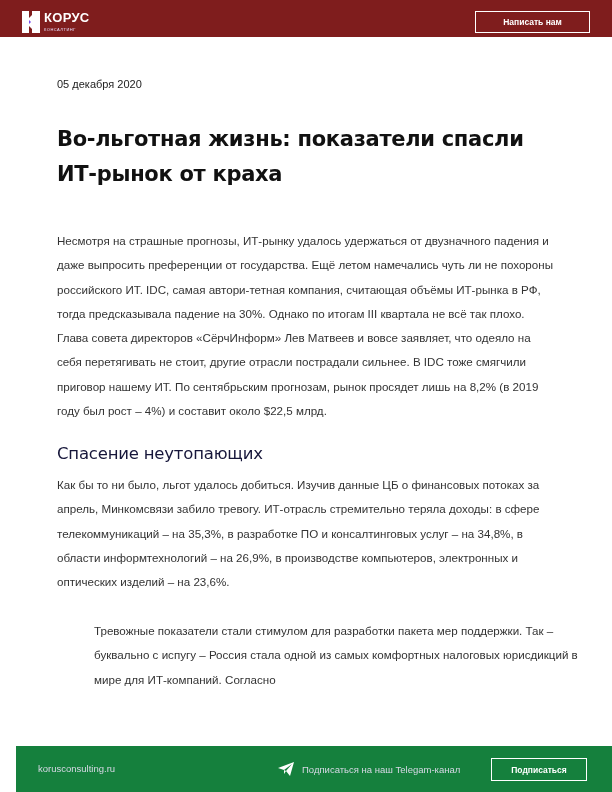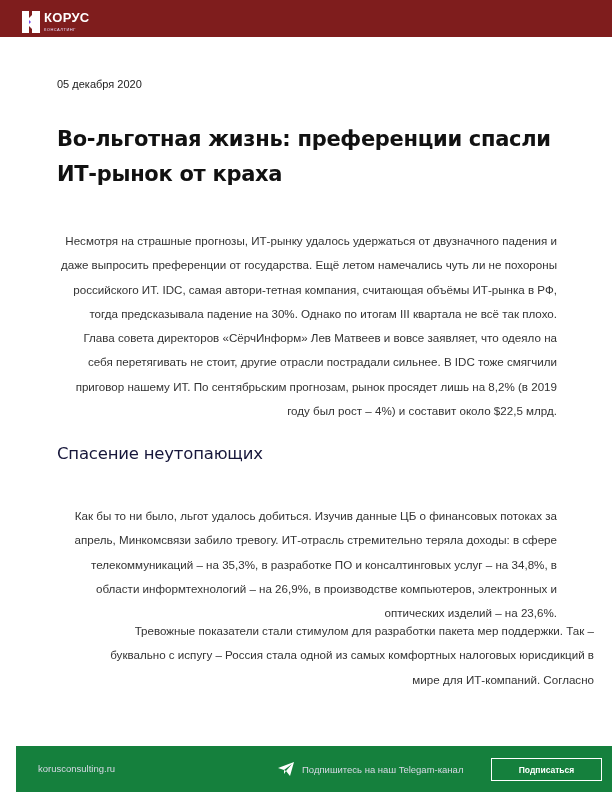--- a/index.html
+++ b/index.html
@@ -27,42 +27,42 @@
   .date { position: absolute; left: 57px; top: 78px; font-size: 11px; color: #222; }
 
   .title {
     position: absolute; left: 57px; top: 122px; width: 500px;
     font-size: 21px; font-weight: bold; line-height: 35px; color: #111;
     font-family: "DejaVu Sans", sans-serif; letter-spacing: -0.3px;
   }
 
   .para {
     position: absolute; left: 57px; width: 500px;
-    font-size: 11.6px; line-height: 24.3px; color: #333; text-align: right;
+    font-size: 11.6px; line-height: 24.3px; color: #333;
   }
   .p1 { top: 229px; }
-  .p2 { top: 504px; }
+  .p2 { top: 473px; }
   .p3 { top: 619px; margin-left: 37px; }
 
   .subhead {
     position: absolute; left: 57px; top: 444px;
     font-size: 16.5px; font-weight: normal; color: #16163a;
     font-family: "DejaVu Sans", sans-serif; letter-spacing: -0.2px;
   }
 
   .footer {
     position: absolute; left: 16px; top: 746px; width: 612px; height: 46px;
     background: #15803d;
   }
   .footer-site { position: absolute; left: 22px; top: 17px; color: #d8d8e6; font-size: 9.5px; }
   .tg { position: absolute; left: 262px; top: 16px; display: flex; align-items: center; }
   .tg-icon { width: 16px; height: 14px; }
   .tg-text { margin-left: 8px; color: #d8d8e6; font-size: 9.5px; }
   .footer-btn {
-    position: absolute; left: 475px; top: 12px; width: 111px; height: 23px;
+    position: absolute; left: 475px; top: 12px; width: 96px; height: 23px;
     border: 1px solid #ffffff; color: #ffffff; background: transparent;
     font-size: 8.5px; font-weight: bold; display: flex; align-items: center; justify-content: center;
     font-family: "Liberation Sans", sans-serif;
   }
 </style>
 </head>
 <body>
 
 <header class="header">
   <div class="logo">
@@ -72,34 +72,35 @@
         <rect x="10" y="0" width="8" height="22" fill="#ffffff"></rect>
         <polygon points="7,7 10,4 10,18 7,15" fill="#ffffff"></polygon>
         <polygon points="7,9 9,11 7,13" fill="#7547ee"></polygon>
       </svg>
     </div>
     <div class="logo-text">
       <span class="logo-name">КОРУС</span>
       <span class="logo-sub">КОНСАЛТИНГ</span>
     </div>
   </div>
+  <button class="header-btn">Написать нам</button>
 </header>
 
 <main>
   <div class="date">05 декабря 2020</div>
-  <h1 class="title">Во-льготная жизнь: преференции спасли ИТ-рынок от краха</h1>
+  <h1 class="title">Во-льготная жизнь: показатели спасли ИТ-рынок от краха</h1>
   <p class="para p1">Несмотря на страшные прогнозы, ИТ-рынку удалось удержаться от двузначного падения и даже выпросить преференции от государства. Ещё летом намечались чуть ли не похороны российского ИТ. IDC, самая автори-тетная компания, считающая объёмы ИТ-рынка в РФ, тогда предсказывала падение на 30%. Однако по итогам III квартала не всё так плохо. Глава совета директоров «СёрчИнформ» Лев Матвеев и вовсе заявляет, что одеяло на себя перетягивать не стоит, другие отрасли пострадали сильнее. В IDC тоже смягчили приговор нашему ИТ. По сентябрьским прогнозам, рынок просядет лишь на 8,2% (в 2019 году был рост – 4%) и составит около $22,5 млрд.</p>
   <h2 class="subhead">Спасение неутопающих</h2>
   <p class="para p2">Как бы то ни было, льгот удалось добиться. Изучив данные ЦБ о финансовых потоках за апрель, Минкомсвязи забило тревогу. ИТ-отрасль стремительно теряла доходы: в сфере телекоммуникаций – на 35,3%, в разработке ПО и консалтинговых услуг – на 34,8%, в области информтехнологий – на 26,9%, в производстве компьютеров, электронных и оптических изделий – на 23,6%.</p>
   <p class="para p3">Тревожные показатели стали стимулом для разработки пакета мер поддержки. Так – буквально с испугу – Россия стала одной из самых комфортных налоговых юрисдикций в мире для ИТ-компаний. Согласно</p>
 </main>
 
 <footer class="footer">
   <a class="footer-site">korusconsulting.ru</a>
   <div class="tg">
     <svg class="tg-icon" viewBox="0 0 16 14">
       <polygon points="0,6 16,0 12,14 8,9 14,2 6,8" fill="#ffffff"></polygon>
       <polygon points="6,8 8,9 6,12" fill="#ffffff"></polygon>
     </svg>
-    <span class="tg-text">Подпишитесь на наш Telegam-канал</span>
+    <span class="tg-text">Подписаться на наш Telegam-канал</span>
   </div>
   <button class="footer-btn">Подписаться</button>
 </footer>
 
 </body></html>

